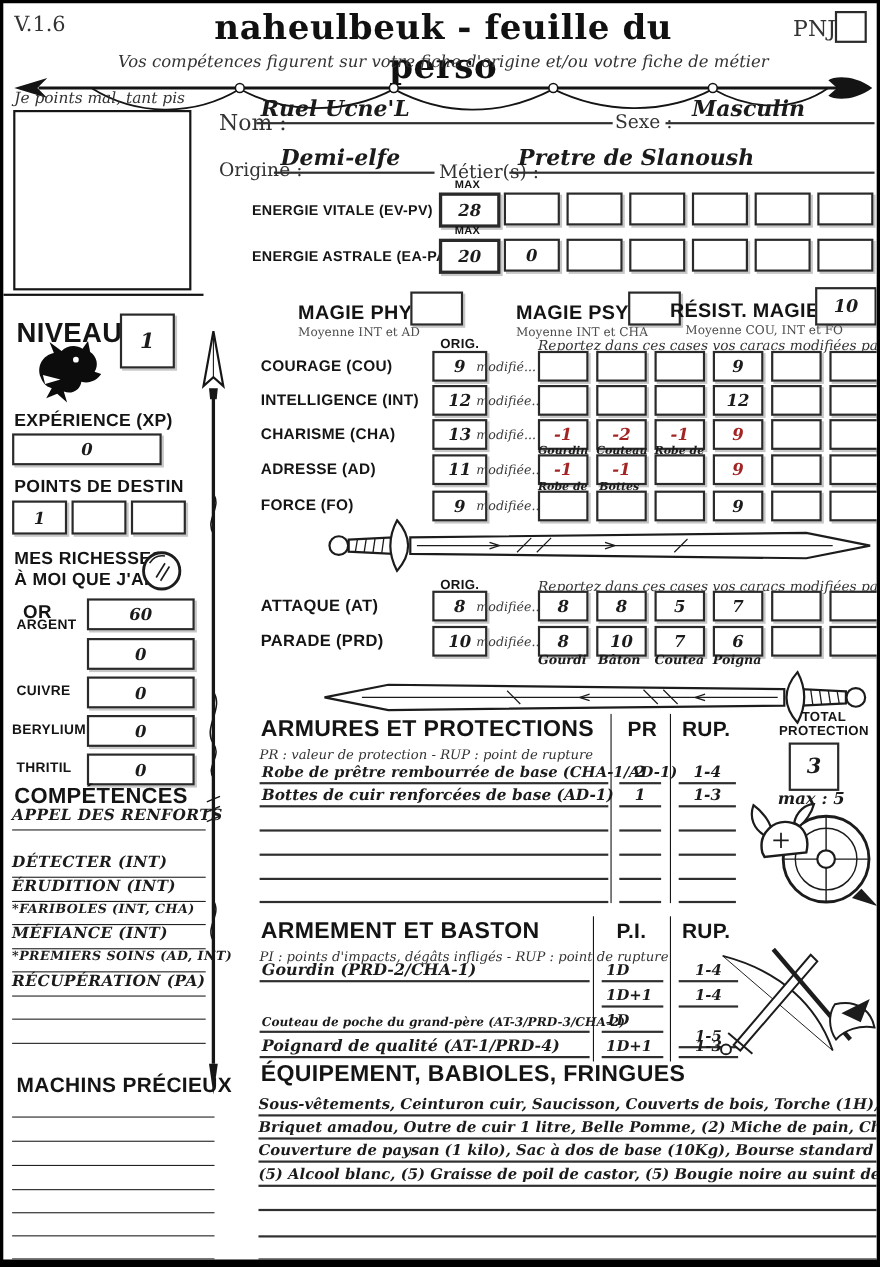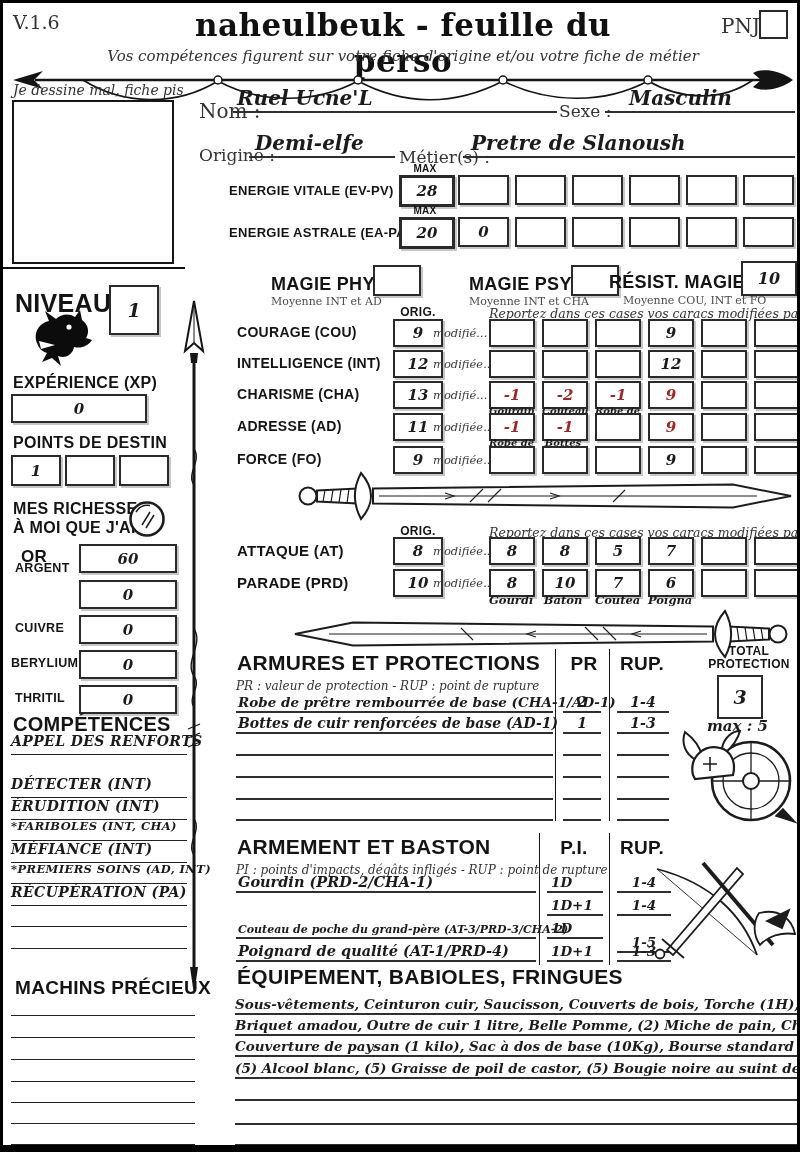--- a/index.html
+++ b/index.html
@@ -54,21 +54,21 @@
     <path d="M2,17 L32,8 L23,17 L32,26 Z" fill="#141414"></path>
     <path d="M782,17 C766,5 748,6 742,10 L750,17 L742,24 C748,28 766,29 782,17 Z" fill="#141414"></path>
     <g fill="#fff" stroke="#141414" stroke-width="1.4">
       <circle cx="207" cy="17" r="4"></circle>
         <circle cx="347" cy="17" r="4"></circle>
         <circle cx="492" cy="17" r="4"></circle>
         <circle cx="637" cy="17" r="4"></circle>
     </g>
   </svg>
 
-  <div class="abs ser it" style="left:10px;top:79px;font-size:14px">Je dessine mal, fiche pis</div>
+  <div class="abs ser it" style="left:10px;top:79px;font-size:14px">Je points mal, tant pis</div>
   <div class="abs" style="left:9px;top:97px;width:158px;height:160px;border:2.5px solid #161616;background:#fff"></div>
   <div class="abs" style="left:0;top:264px;width:182px;border-top:2px solid #111"></div>
 
   <div class="abs b" style="left:12px;top:286px;font-size:25px">NIVEAU</div>
   <div class="box hand" style="left:106px;top:282px;width:46px;height:46px;font-size:19px;border-width:2.5px">1</div>
 
   <svg class="abs" style="left:26px;top:306px" width="64" height="60" viewBox="0 0 64 60">
     <path fill="#0c0c0c" d="M8,34 C4,24 10,14 20,12 L16,2 L27,10 C32,5 40,4 46,8 L51,1 L53,11 C59,15 61,23 57,29 L63,31 C59,37 52,40 45,38 C44,45 37,50 29,47 L32,57 L23,49 L13,53 L18,44 C12,42 10,39 8,34 Z"></path>
     <circle cx="40" cy="18" r="2.6" fill="#fff"></circle>
     <path d="M10,32 L26,36 L12,40 Z" fill="#fff"></path>

